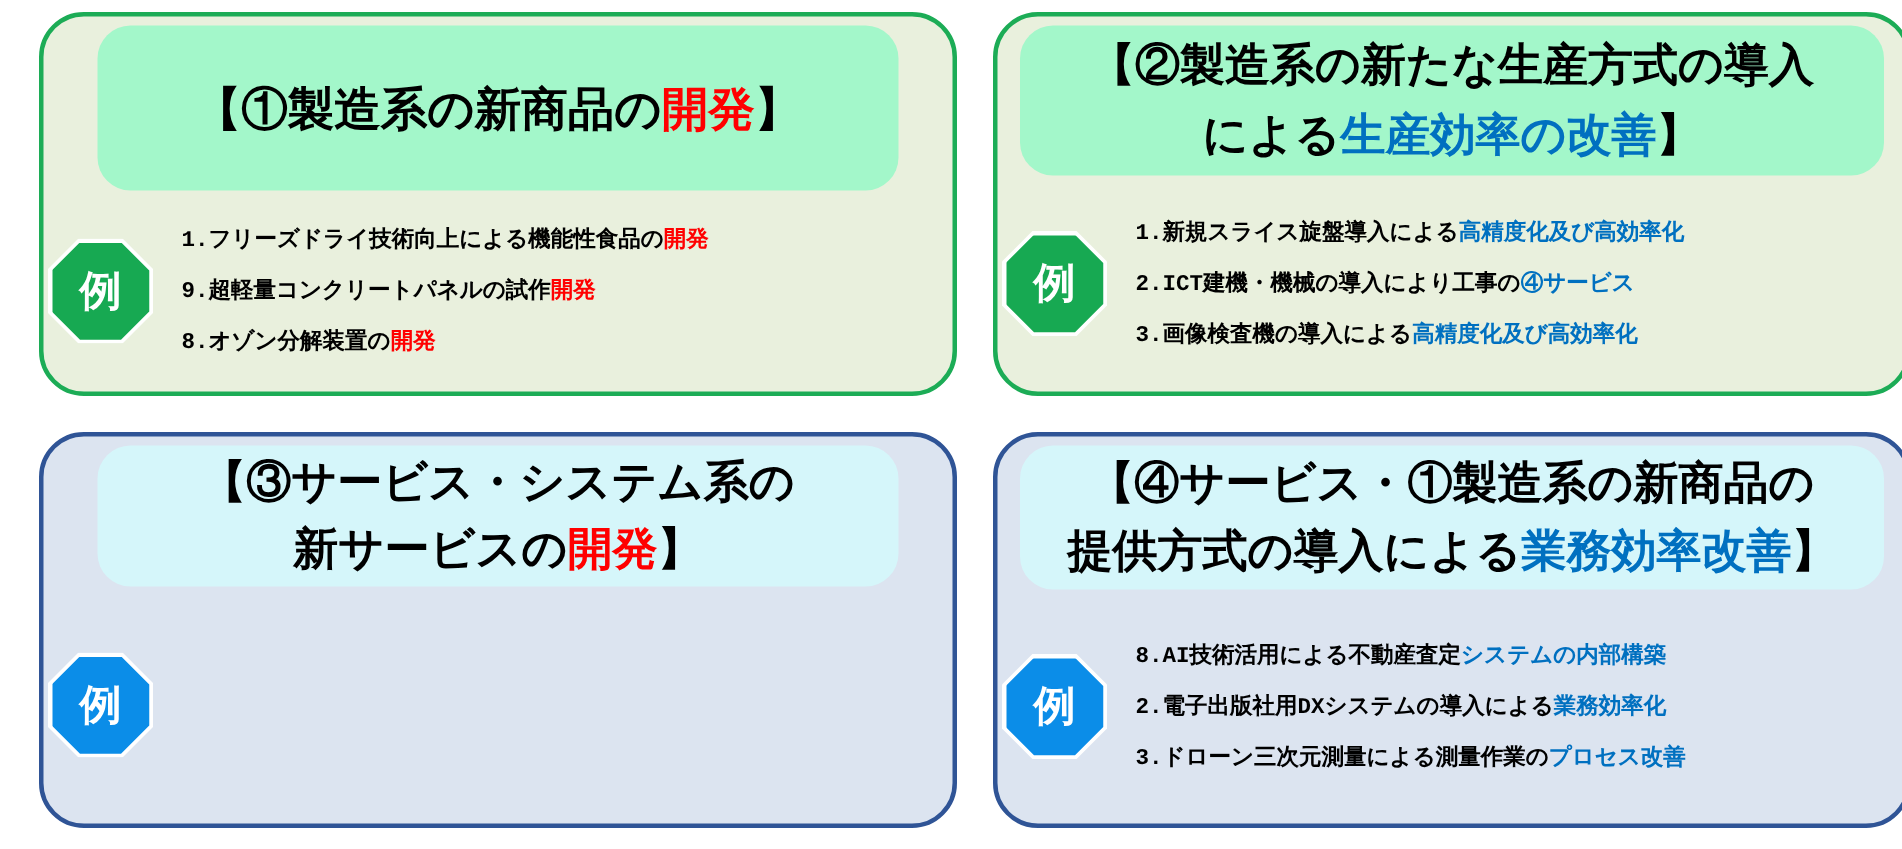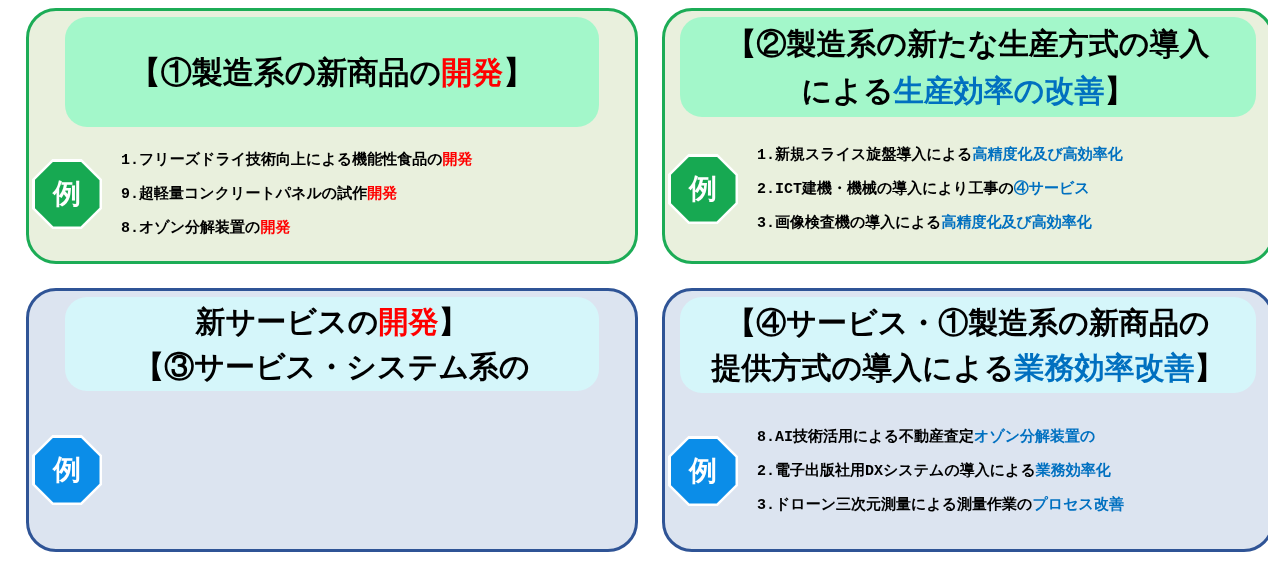--- a/index.html
+++ b/index.html
@@ -143,38 +143,38 @@
         </div>
         <ul class="items">
           <li class="item"><span class="seg seg-black">1.新規スライス旋盤導入による</span><span class="seg seg-blue">高精度化及び高効率化</span></li>
           <li class="item"><span class="seg seg-black">2.ICT建機・機械の導入により工事の</span><span class="seg seg-blue">④サービス</span></li>
           <li class="item"><span class="seg seg-black">3.画像検査機の導入による</span><span class="seg seg-blue">高精度化及び高効率化</span></li>
         </ul>
       </div>
     </section>
     <section class="box box-3 theme-blue">
       <div class="box-header">
+        <div class="title-line"><span class="seg seg-black">【③サービス・システム系の</span></div>
         <div class="title-line"><span class="seg seg-black">新サービスの</span><span class="seg seg-red">開発</span><span class="seg seg-black">】</span></div>
-        <div class="title-line"><span class="seg seg-black">【③サービス・システム系の</span></div>
       </div>
       <div class="box-body">
         <div class="octagon">
           <span class="badge-label">例</span>
         </div>
       </div>
     </section>
     <section class="box box-4 theme-blue">
       <div class="box-header">
         <div class="title-line"><span class="seg seg-black">【④サービス・①製造系の新商品の</span></div>
         <div class="title-line"><span class="seg seg-black">提供方式の導入による</span><span class="seg seg-blue">業務効率改善</span><span class="seg seg-black">】</span></div>
       </div>
       <div class="box-body">
         <div class="octagon">
           <span class="badge-label">例</span>
         </div>
         <ul class="items">
-          <li class="item"><span class="seg seg-black">8.AI技術活用による不動産査定</span><span class="seg seg-blue">オゾン分解装置の</span></li>
+          <li class="item"><span class="seg seg-black">8.AI技術活用による不動産査定</span><span class="seg seg-blue">システムの内部構築</span></li>
           <li class="item"><span class="seg seg-black">2.電子出版社用DXシステムの導入による</span><span class="seg seg-blue">業務効率化</span></li>
           <li class="item"><span class="seg seg-black">3.ドローン三次元測量による測量作業の</span><span class="seg seg-blue">プロセス改善</span></li>
         </ul>
       </div>
     </section>
   </main>
 
 </body></html>

